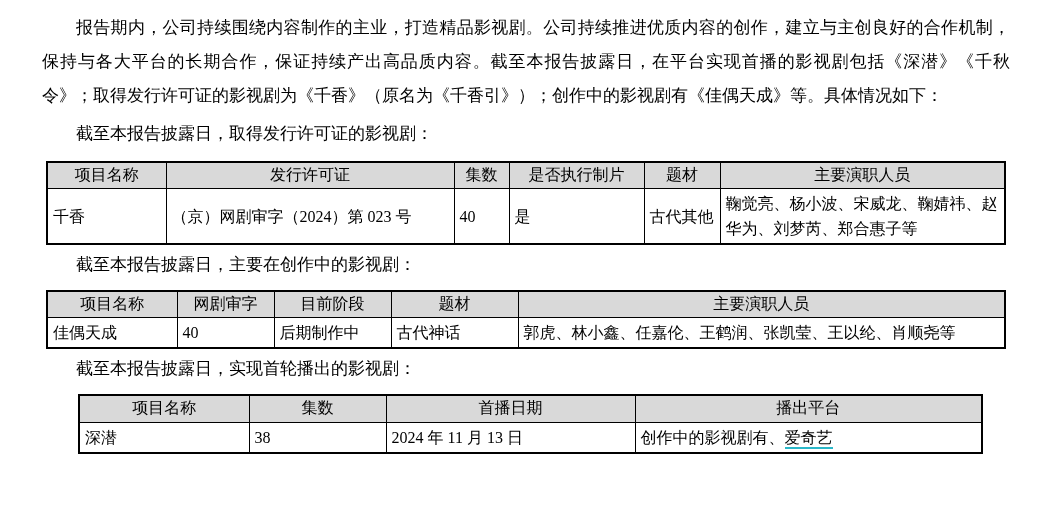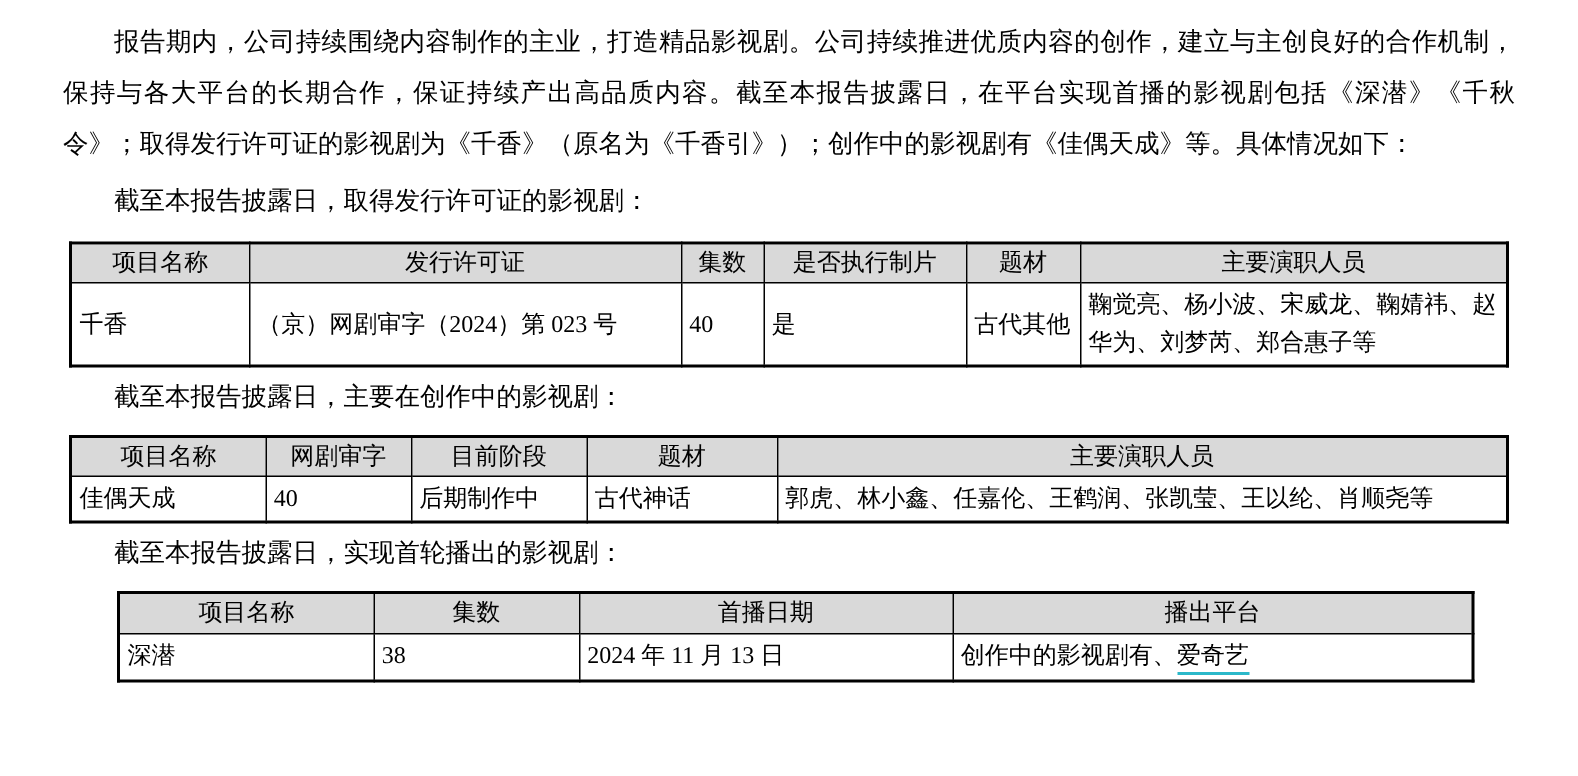--- a/index.html
+++ b/index.html
@@ -59,21 +59,20 @@
 
   .tbl3 { width: 903px; margin: 14px 0 0 36px; }
   .tbl3 thead tr { height: 27px; }
   .tbl3 tbody tr { height: 28px; }
 
   .spacer-heading { margin-top: 9px; }
 
   .proof-underline {
     border-bottom: 2px solid var(--underline-color, #2bb8c9);
     padding-bottom: 1px;
-    font-family: Liberation Mono, monospace;
   }
 </style>
 </head>
 <body>
 
 <div class="page">
 
   <p class="intro">报告期内，公司持续围绕内容制作的主业，打造精品影视剧。公司持续推进优质内容的创作，建立与主创良好的合作机制，保持与各大平台的长期合作，保证持续产出高品质内容。截至本报告披露日，在平台实现首播的影视剧包括《深潜》《千秋令》；取得发行许可证的影视剧为《千香》（原名为《千香引》）；创作中的影视剧有《佳偶天成》等。具体情况如下：</p>
 
   <p class="section-heading">截至本报告披露日，取得发行许可证的影视剧：</p>

